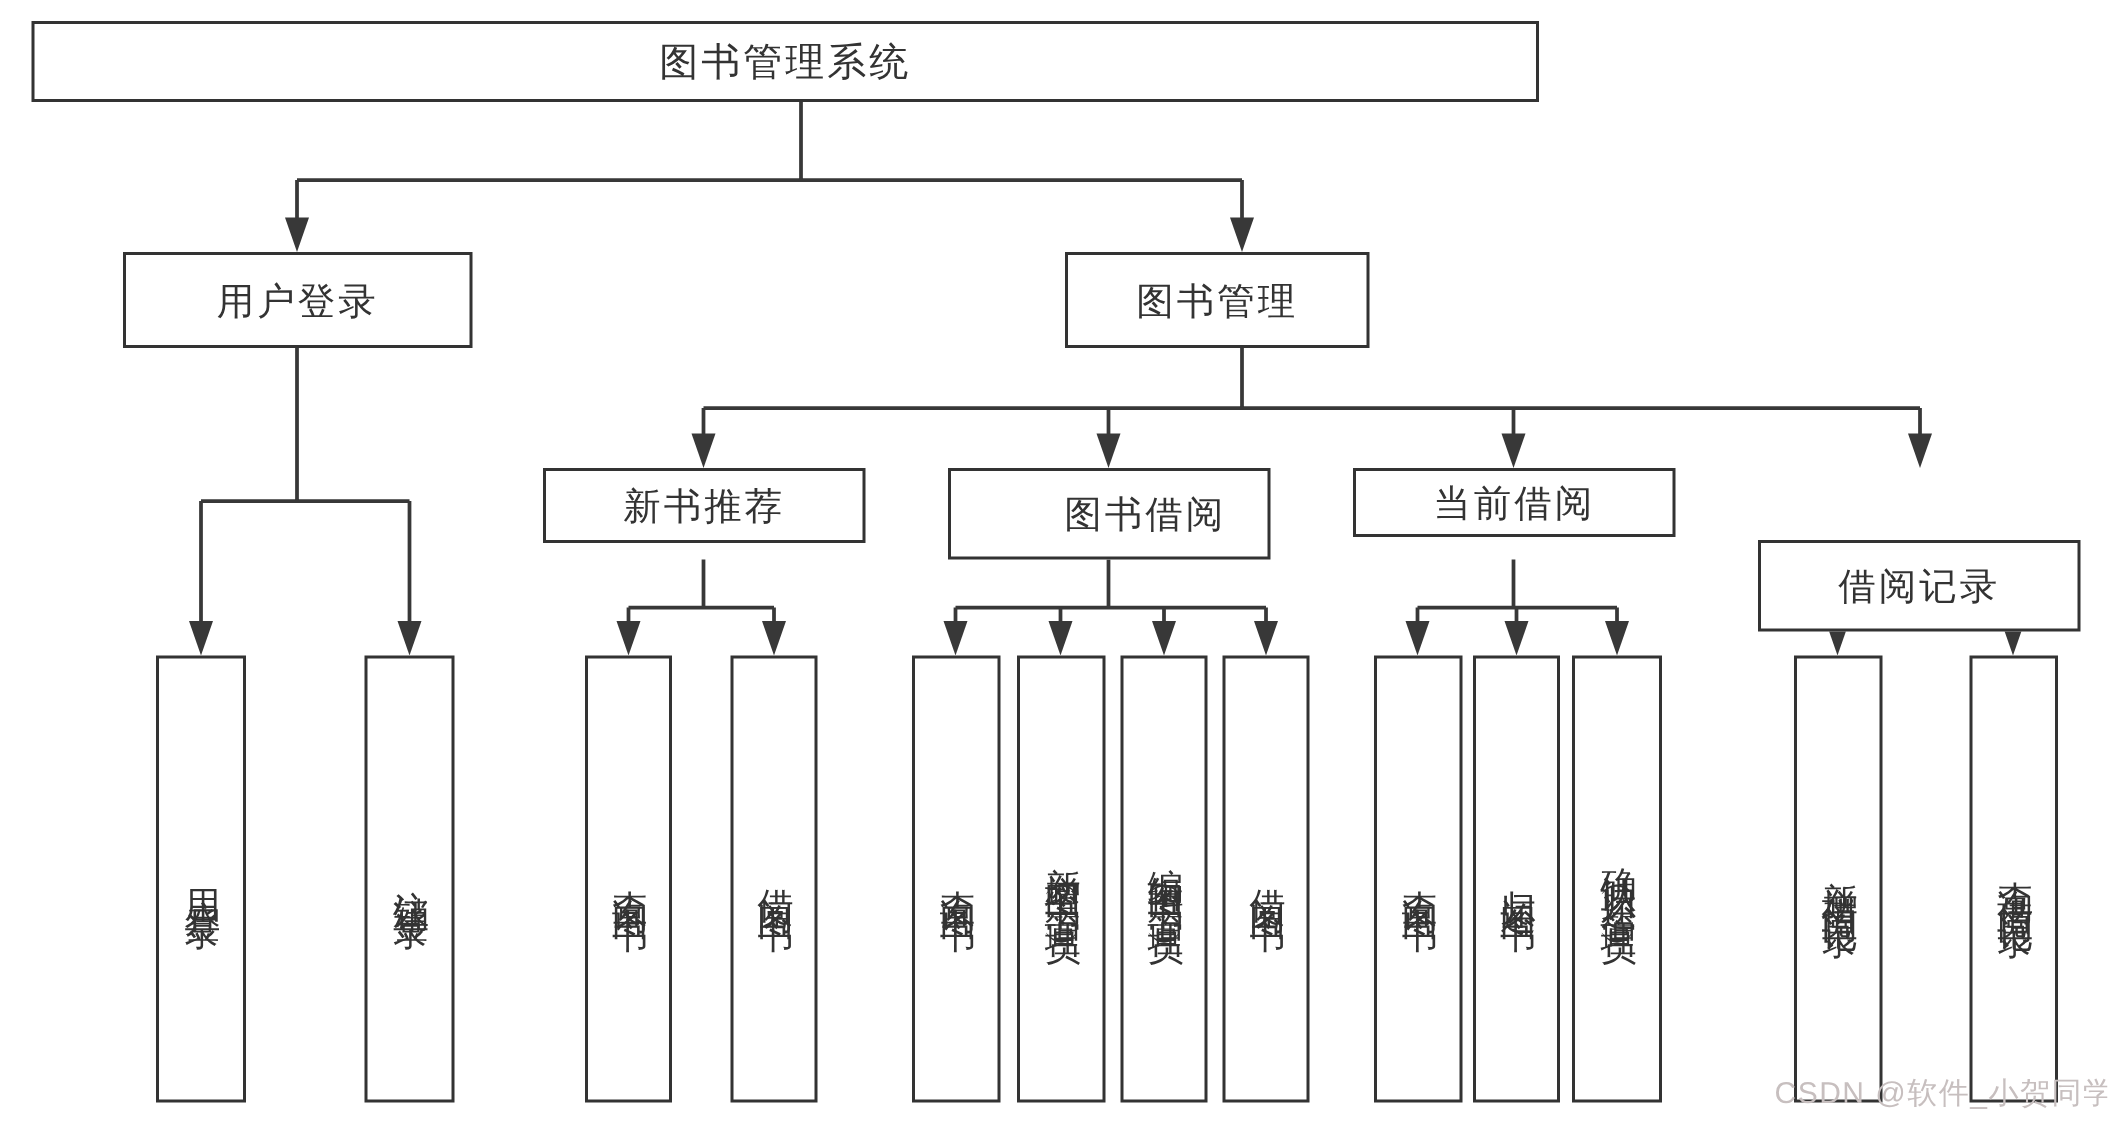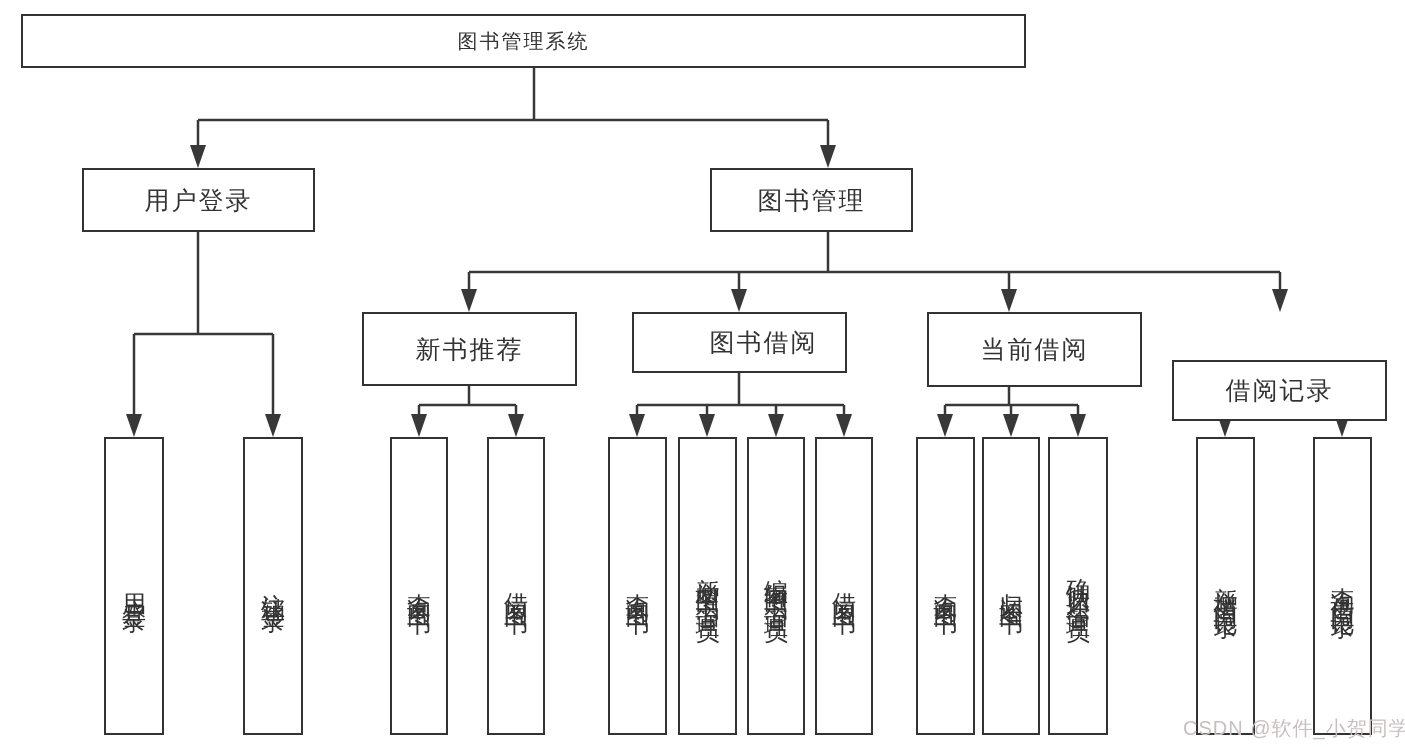--- a/index.html
+++ b/index.html
@@ -8,21 +8,21 @@
     font-family:"Liberation Sans","DejaVu Sans",sans-serif;
   }
   .connectors{position:absolute;left:0;top:0;width:1405px;height:747px;z-index:1;}
   .node{
     position:absolute;box-sizing:border-box;background:#ffffff;
     border:2.5px solid #333333;color:#333333;
     display:flex;align-items:center;justify-content:center;
     z-index:2;
   }
   .hlabel{font-size:25px;letter-spacing:2px;white-space:nowrap;}
-  .root-label{font-size:20px;}
+  .root-label{font-size:26px;}
   .vnode span{
     writing-mode:vertical-rl;text-orientation:mixed;
     font-size:24px;letter-spacing:6px;line-height:1;white-space:nowrap;
   }
   .watermark{
     position:absolute;left:1183px;top:715px;z-index:10;
     font-size:20px;color:#c7bfbf;letter-spacing:1px;white-space:nowrap;
   }
 </style>
 </head>
@@ -61,23 +61,23 @@
       <polygon points="1217,414 1233,414 1225,437"></polygon>
       <polygon points="1334,414 1350,414 1342,437"></polygon>
     </g>
   </svg>
 
   <div class="node hlabel root-label" style="left:21px;top:14px;width:1005px;height:54px;">图书管理系统</div>
 
   <div class="node hlabel" style="left:82px;top:168px;width:233px;height:64px;">用户登录</div>
   <div class="node hlabel" style="left:710px;top:168px;width:203px;height:64px;">图书管理</div>
 
-  <div class="node hlabel" style="left:362px;top:312px;width:215px;height:74px;">新书推荐</div>
+  <div class="node hlabel" style="left:362px;top:312px;width:215px;height:50px;">新书推荐</div>
   <div class="node hlabel" style="left:632px;top:312px;width:215px;height:61px;padding-left:48px;">图书借阅</div>
-  <div class="node hlabel" style="left:927px;top:312px;width:215px;height:75px;">当前借阅</div>
+  <div class="node hlabel" style="left:902px;top:312px;width:215px;height:46px;">当前借阅</div>
   <div class="node hlabel" style="left:1172px;top:312px;width:215px;height:61px;margin-top:48px;">借阅记录</div>
 
   <div class="node vnode" style="left:104px;top:437px;width:60px;height:298px;">
     <span>用户登录</span>
   </div>
   <div class="node vnode" style="left:243px;top:437px;width:60px;height:298px;">
     <span>注销登录</span>
   </div>
 
   <div class="node vnode" style="left:390px;top:437px;width:58px;height:298px;">

